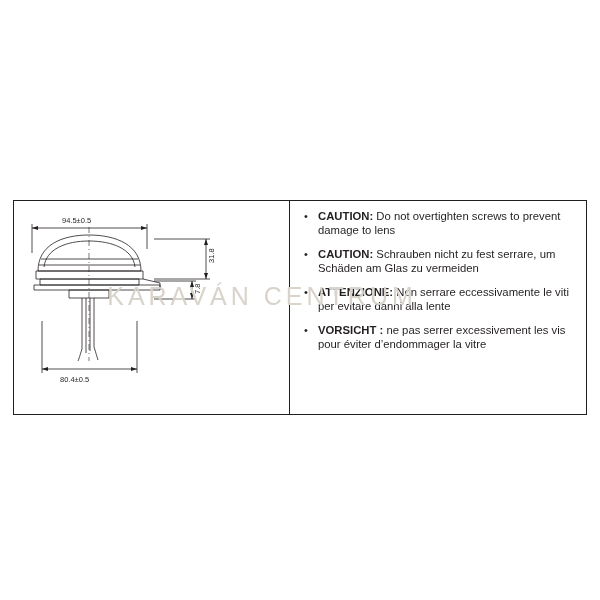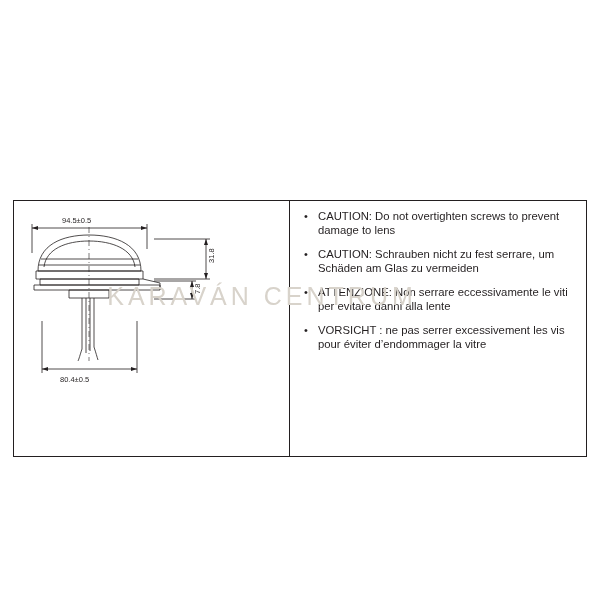--- a/index.html
+++ b/index.html
@@ -14,21 +14,21 @@
     position: relative;
     overflow: hidden;
   }
 
   
   #panel {
     position: absolute;
     left: 13px;
     top: 200px;
     width: 574px;
-    height: 257px;
+    height: 215px;
     border: 1px solid #231f20;
     box-sizing: border-box;
     background: #ffffff;
   }
 
   
   #divider {
     position: absolute;
     left: 275px;
     top: 0;
@@ -72,21 +72,21 @@
     font-size: 11px;
     line-height: 1.28;
     color: #231f20;
   }
   .note-text {
     font-size: 11.3px;
     color: #231f20;
     flex: 1 1 auto;
   }
   .note-text b {
-    font-weight: normal;
+    font-weight: bold;
     margin-top: 44px;
   }
 
   
   #watermark {
     position: absolute;
     left: 0;
     top: 282px;
     width: 524px;
     text-align: center;

